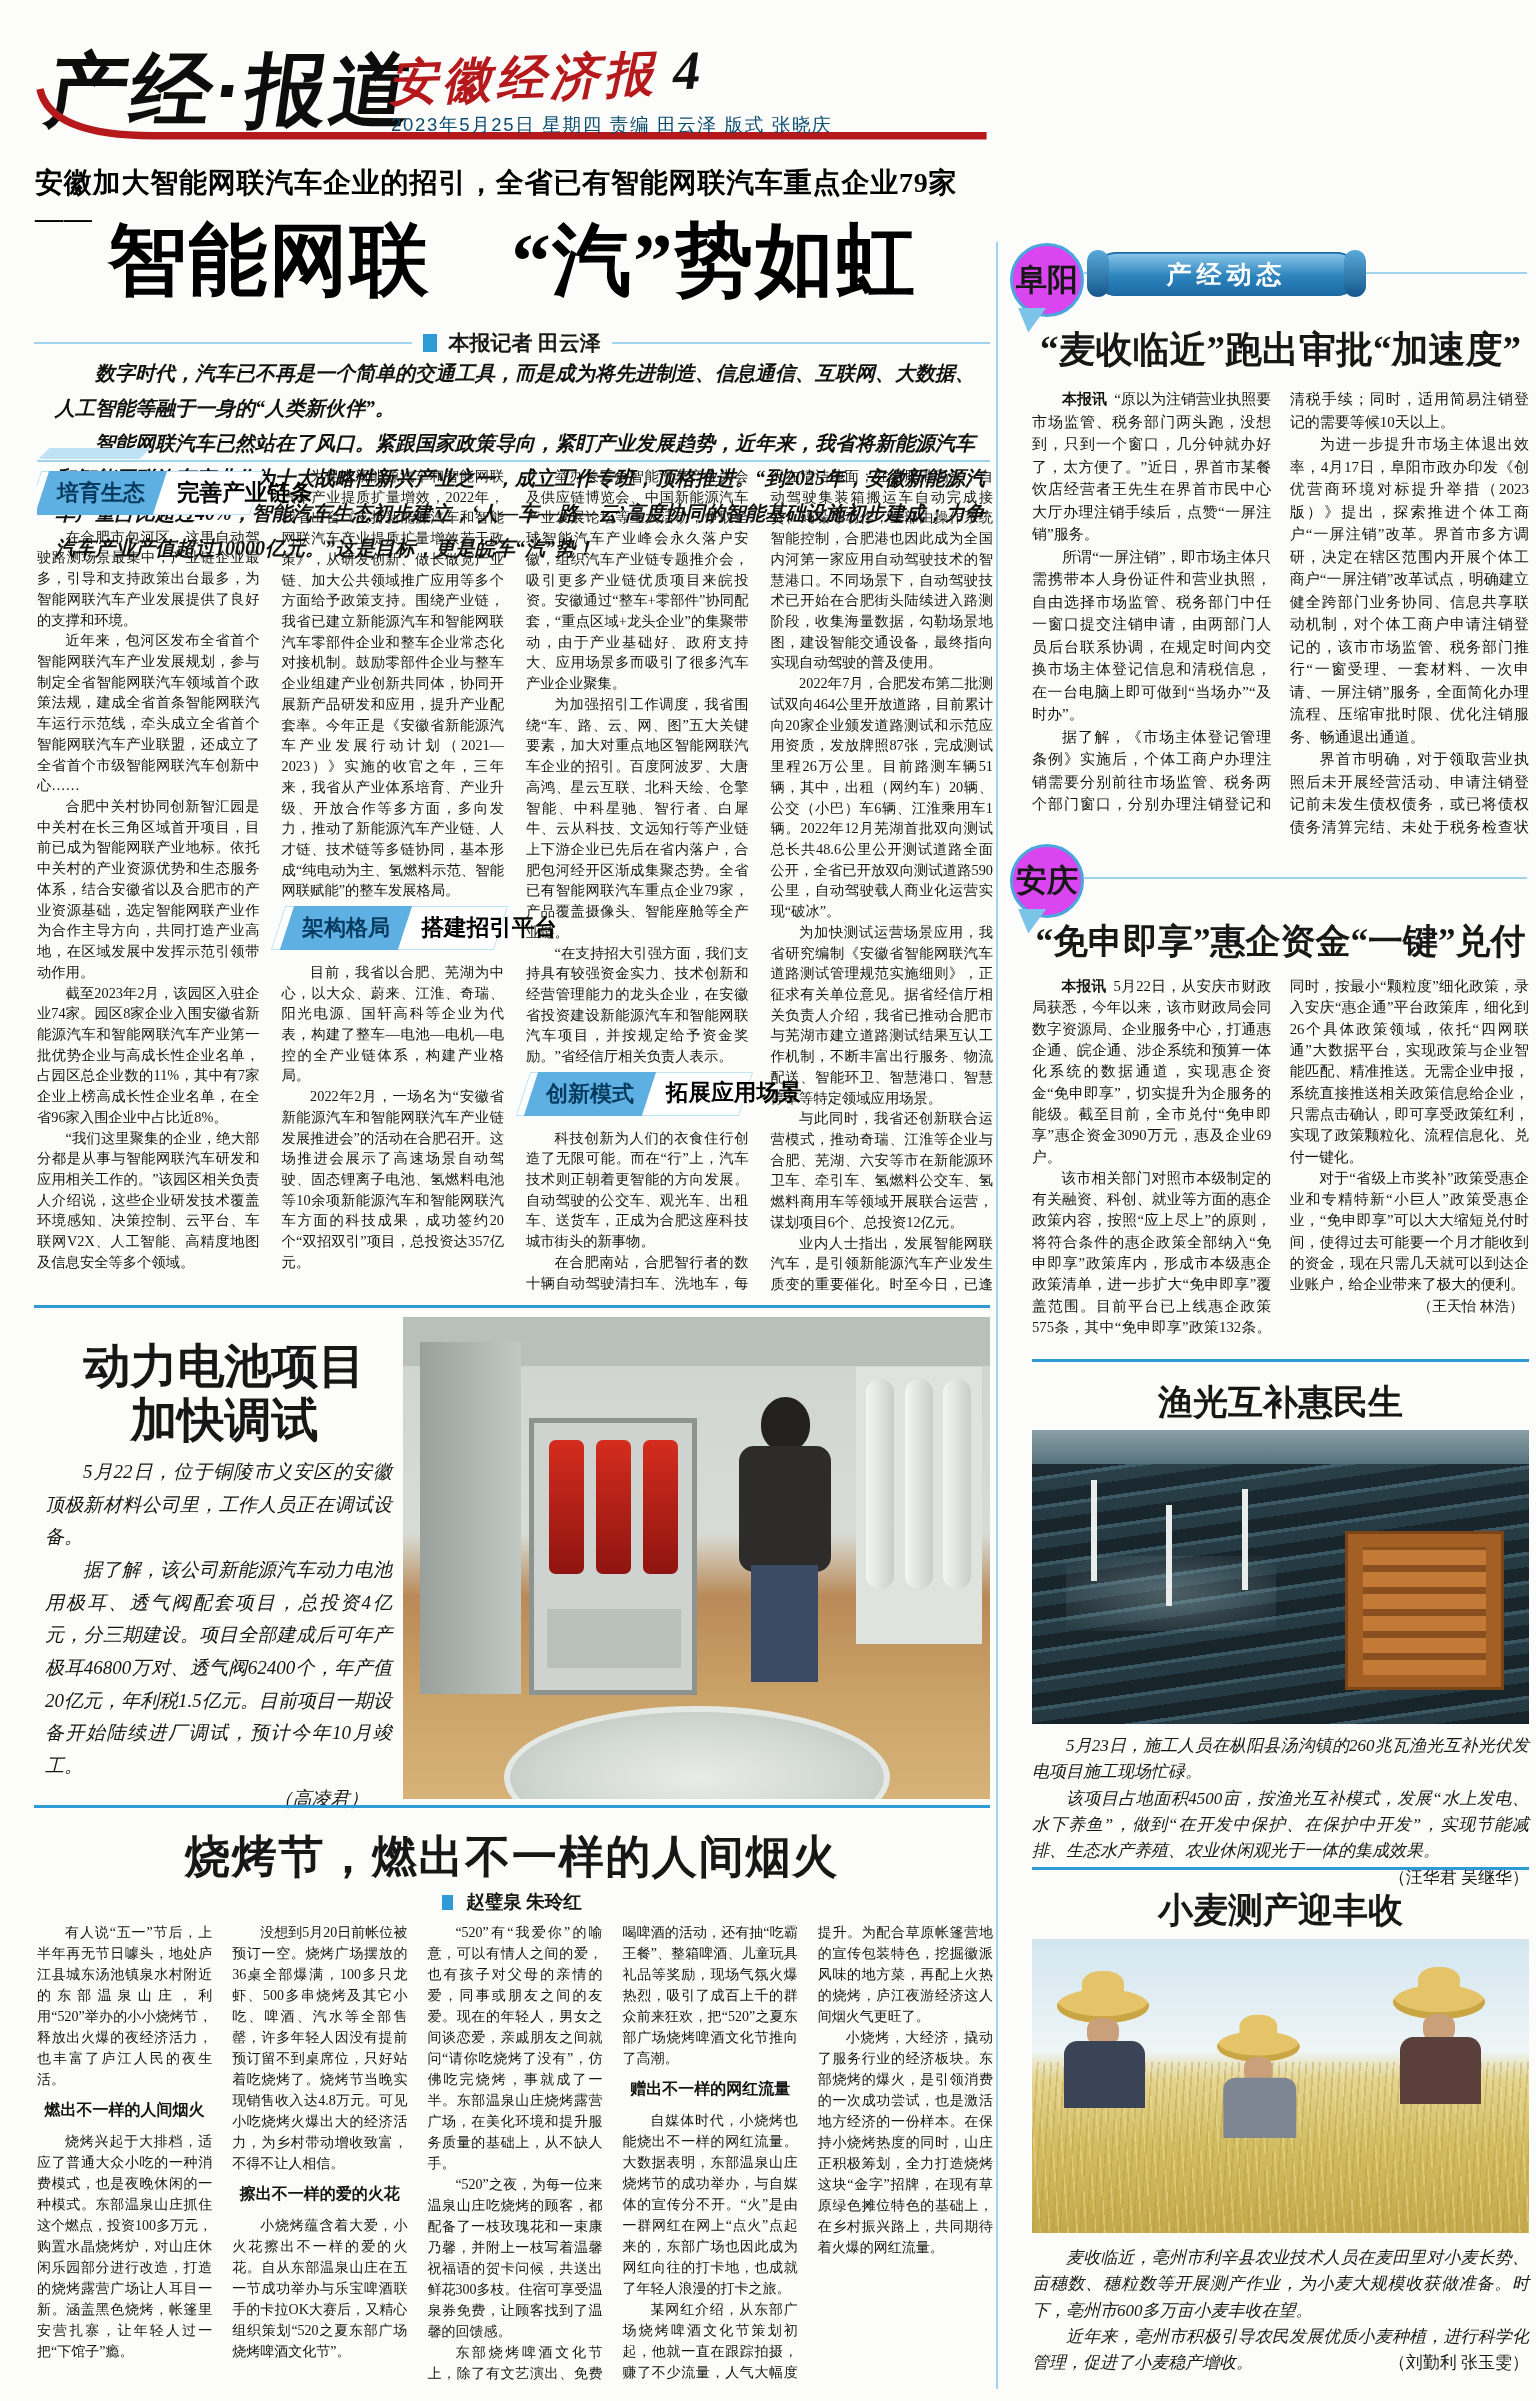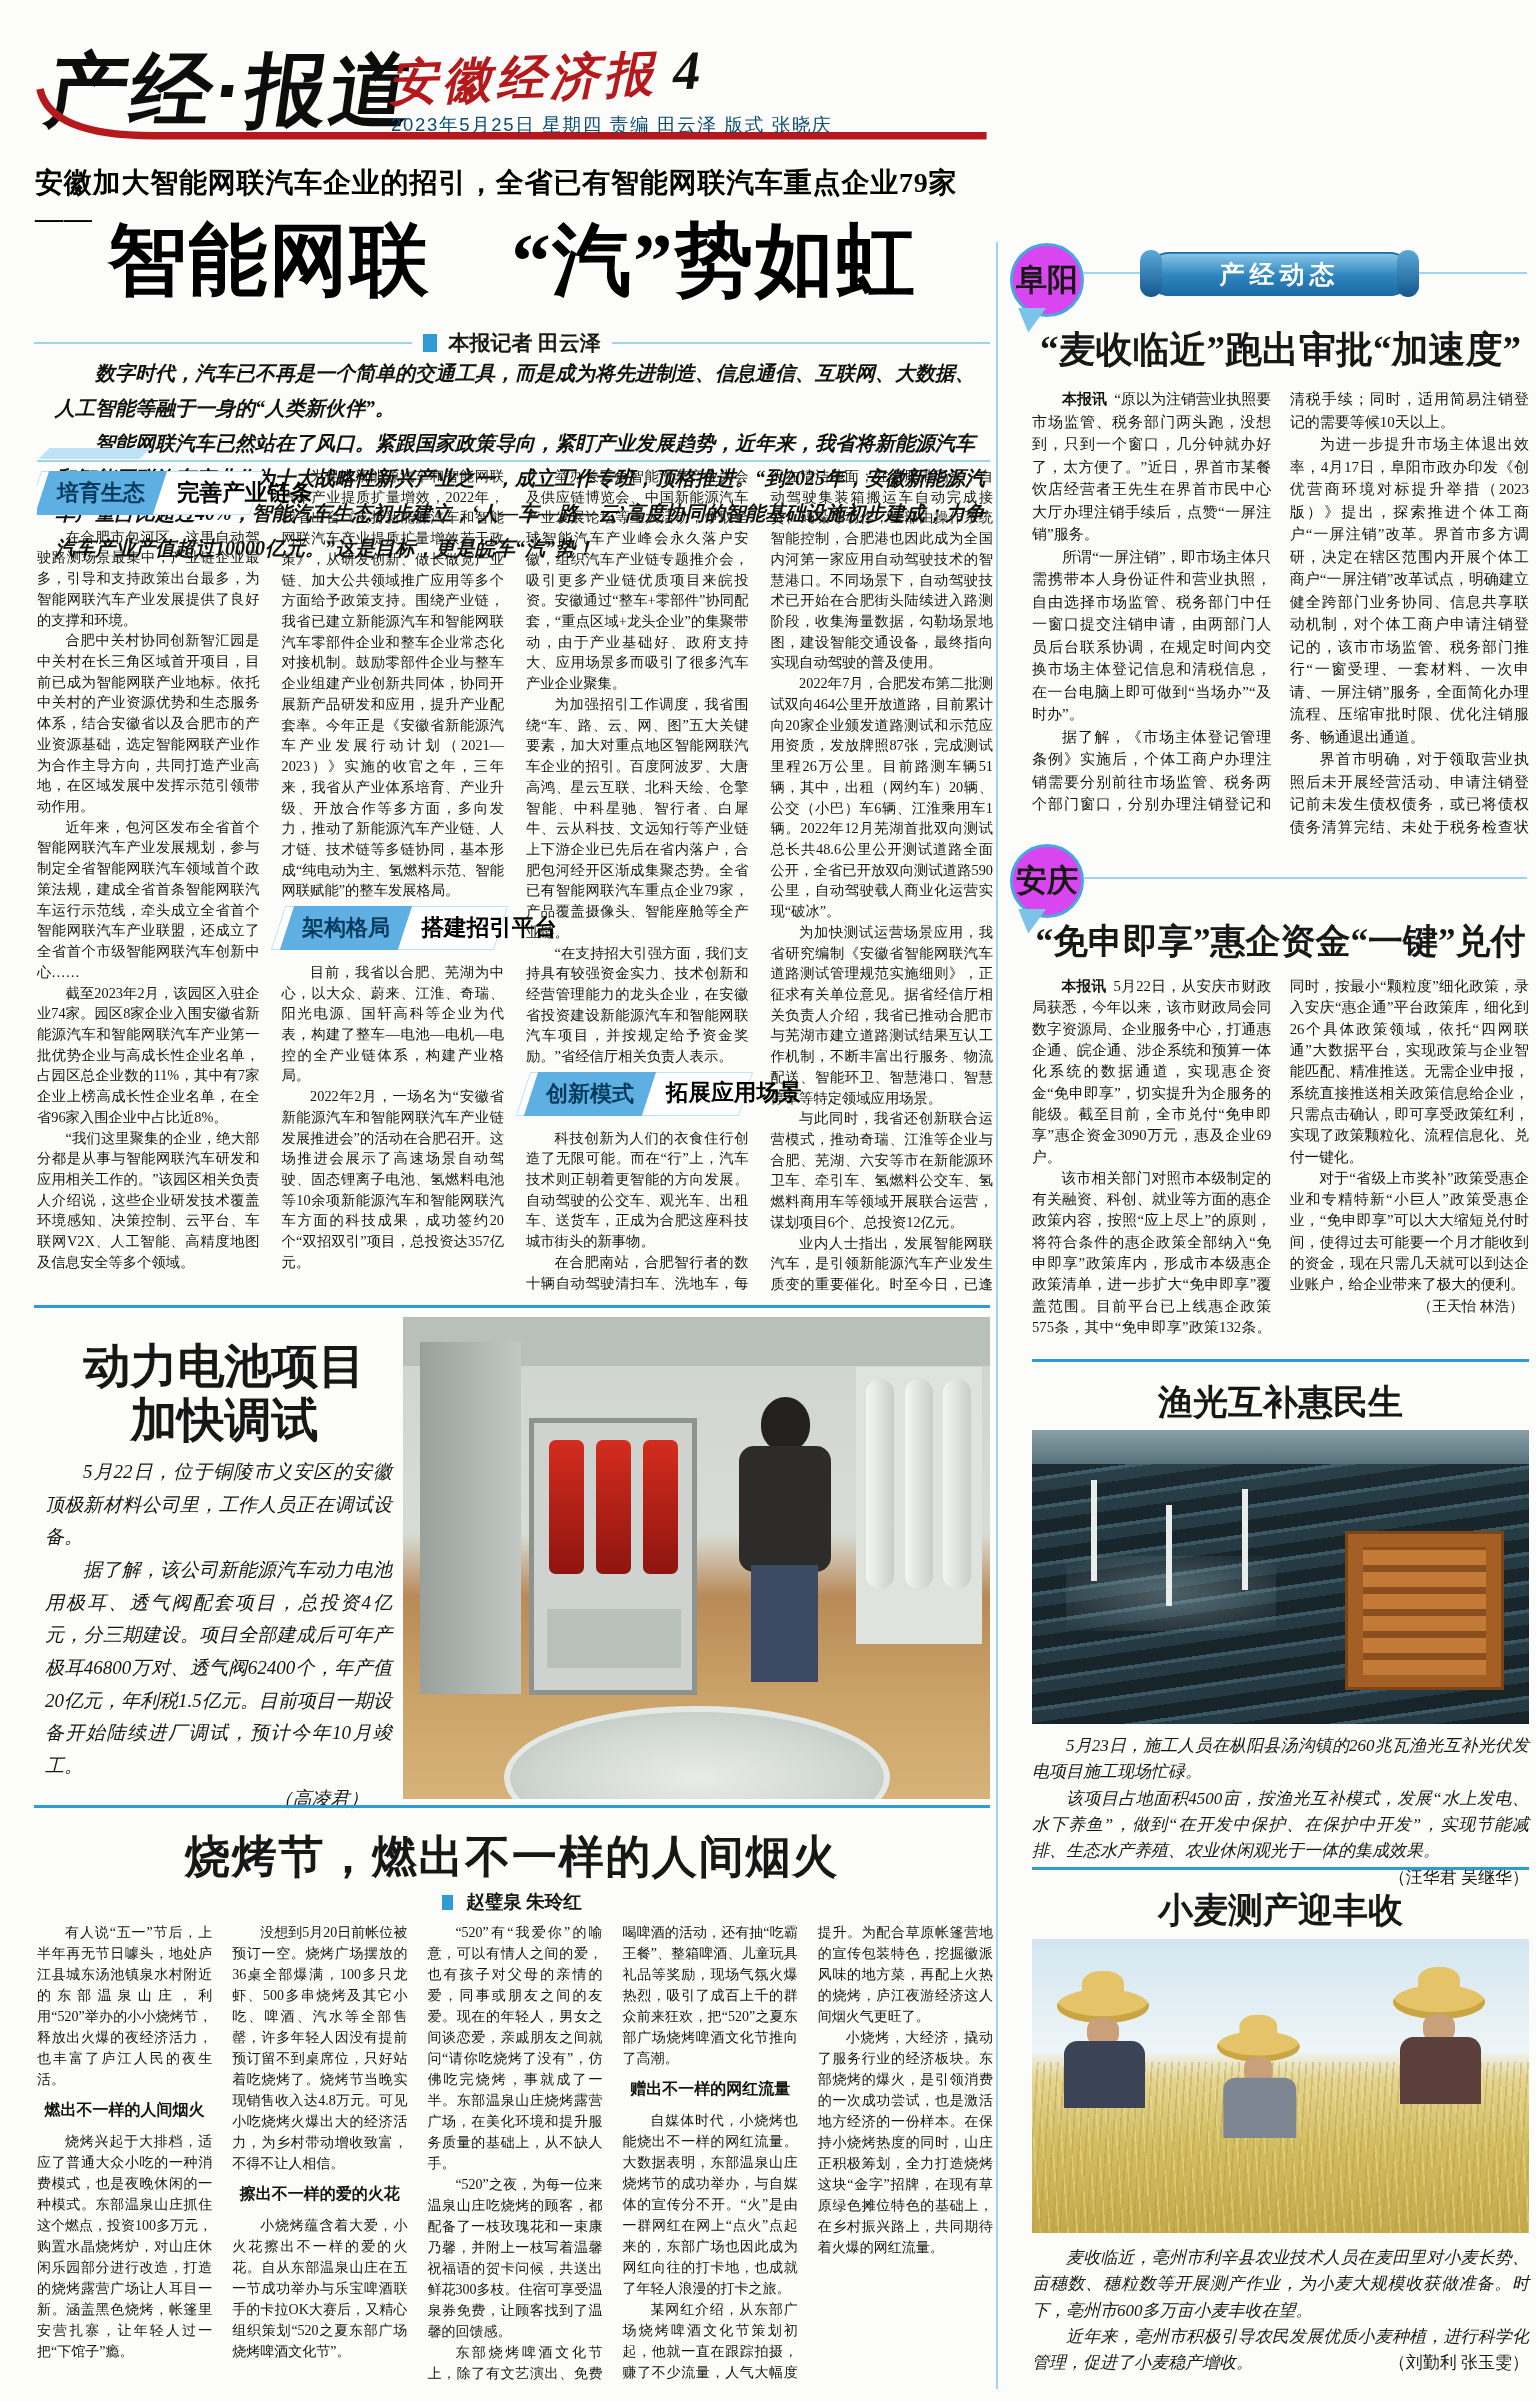--- a/index.html
+++ b/index.html
@@ -127,21 +127,21 @@
   .bbq-body .sub { text-align:center; font-weight:900; text-indent:0;
     font-family:"Liberation Sans","DejaVu Sans",sans-serif; font-size:16px; padding:8.4px 0; break-inside:avoid; }
 
   
   .city-badge { width:74px; height:74px; border:3.4px solid #4aa6db; border-radius:50%;
     background:#d946ef; display:flex; align-items:center; justify-content:center;
     font-size:31px; font-weight:900; font-family:"Liberation Sans","DejaVu Sans",sans-serif; z-index:3; }
   .city-badge::after { content:""; position:absolute; left:5px; bottom:-18.5px; width:28.5px; height:25px;
     background:#7cc3e8; clip-path:polygon(0 0,100% 0,36% 100%); z-index:-1; }
   .capsule {
-    left:1147px; top:252px; width:265px; height:44px; border-radius:22px;
+    left:1094px; top:252px; width:265px; height:44px; border-radius:22px;
     background:linear-gradient(180deg,#8ecbec 0%,#2d84bd 55%,#1c6aa3 100%);
     color:#fff; display:flex; align-items:center; justify-content:center;
     font-size:25px; font-weight:bold; letter-spacing:5px; z-index:2;
     font-family:"Liberation Sans","DejaVu Sans",sans-serif;
     box-shadow:inset 0 0 0 1.7px #1c6aa3;
   }
   .capsule::before,.capsule::after { content:""; position:absolute; top:-1.7px; width:22px; height:47px;
     background:linear-gradient(180deg,#5aa9d8,#14578c); border-radius:11px; }
   .capsule::before { left:-6.7px; } .capsule::after { right:-6.7px; }
   .panel-hl { width:497px; left:1032px; text-align:center; font-weight:900; white-space:nowrap; }
@@ -194,22 +194,22 @@
 
       <div class="sec-badge">
         <span class="bg"></span>
         <span class="bl"><span>培育生态</span></span>
         <span class="br">完善产业链条</span>
         <span class="tick"></span>
       </div>
       <div>
 
       <p class="para">在合肥市包河区，这里自动驾驶路测场景最集中，产业链企业最多，引导和支持政策出台最多，为智能网联汽车产业发展提供了良好的支撑和环境。</p>
+          <p class="para">近年来，包河区发布全省首个智能网联汽车产业发展规划，参与制定全省智能网联汽车领域首个政策法规，建成全省首条智能网联汽车运行示范线，牵头成立全省首个智能网联汽车产业联盟，还成立了全省首个市级智能网联汽车创新中心……</p>
           <p class="para">合肥中关村协同创新智汇园是中关村在长三角区域首开项目，目前已成为智能网联产业地标。依托中关村的产业资源优势和生态服务体系，结合安徽省以及合肥市的产业资源基础，选定智能网联产业作为合作主导方向，共同打造产业高地，在区域发展中发挥示范引领带动作用。</p>
-          <p class="para">近年来，包河区发布全省首个智能网联汽车产业发展规划，参与制定全省智能网联汽车领域首个政策法规，建成全省首条智能网联汽车运行示范线，牵头成立全省首个智能网联汽车产业联盟，还成立了全省首个市级智能网联汽车创新中心……</p>
           <p class="para">截至2023年2月，该园区入驻企业74家。园区8家企业入围安徽省新能源汽车和智能网联汽车产业第一批优势企业与高成长性企业名单，占园区总企业数的11%，其中有7家企业上榜高成长性企业名单，在全省96家入围企业中占比近8%。</p>
           <p class="para">“我们这里聚集的企业，绝大部分都是从事与智能网联汽车研发和应用相关工作的。”该园区相关负责人介绍说，这些企业研发技术覆盖环境感知、决策控制、云平台、车联网V2X、人工智能、高精度地图及信息安全等多个领域。</p>
           <p class="para">为促进新能源汽车和智能网联汽车产业提质扩量增效，2022年，我省出台《支持新能源汽车和智能网联汽车产业提质扩量增效若干政策》，从研发创新、做长做宽产业链、加大公共领域推广应用等多个方面给予政策支持。围绕产业链，我省已建立新能源汽车和智能网联汽车零部件企业和整车企业常态化对接机制。鼓励零部件企业与整车企业组建产业创新共同体，协同开展新产品研发和应用，提升产业配套率。今年正是《安徽省新能源汽车产业发展行动计划（2021—2023）》实施的收官之年，三年来，我省从产业体系培育、产业升级、开放合作等多方面，多向发力，推动了新能源汽车产业链、人才链、技术链等多链协同，基本形成“纯电动为主、氢燃料示范、智能网联赋能”的整车发展格局。</p>
         </div>
 
       <div class="sec-badge">
         <span class="bg"></span>
         <span class="bl"><span>架构格局</span></span>
         <span class="br">搭建招引平台</span>
         <span class="tick"></span>

